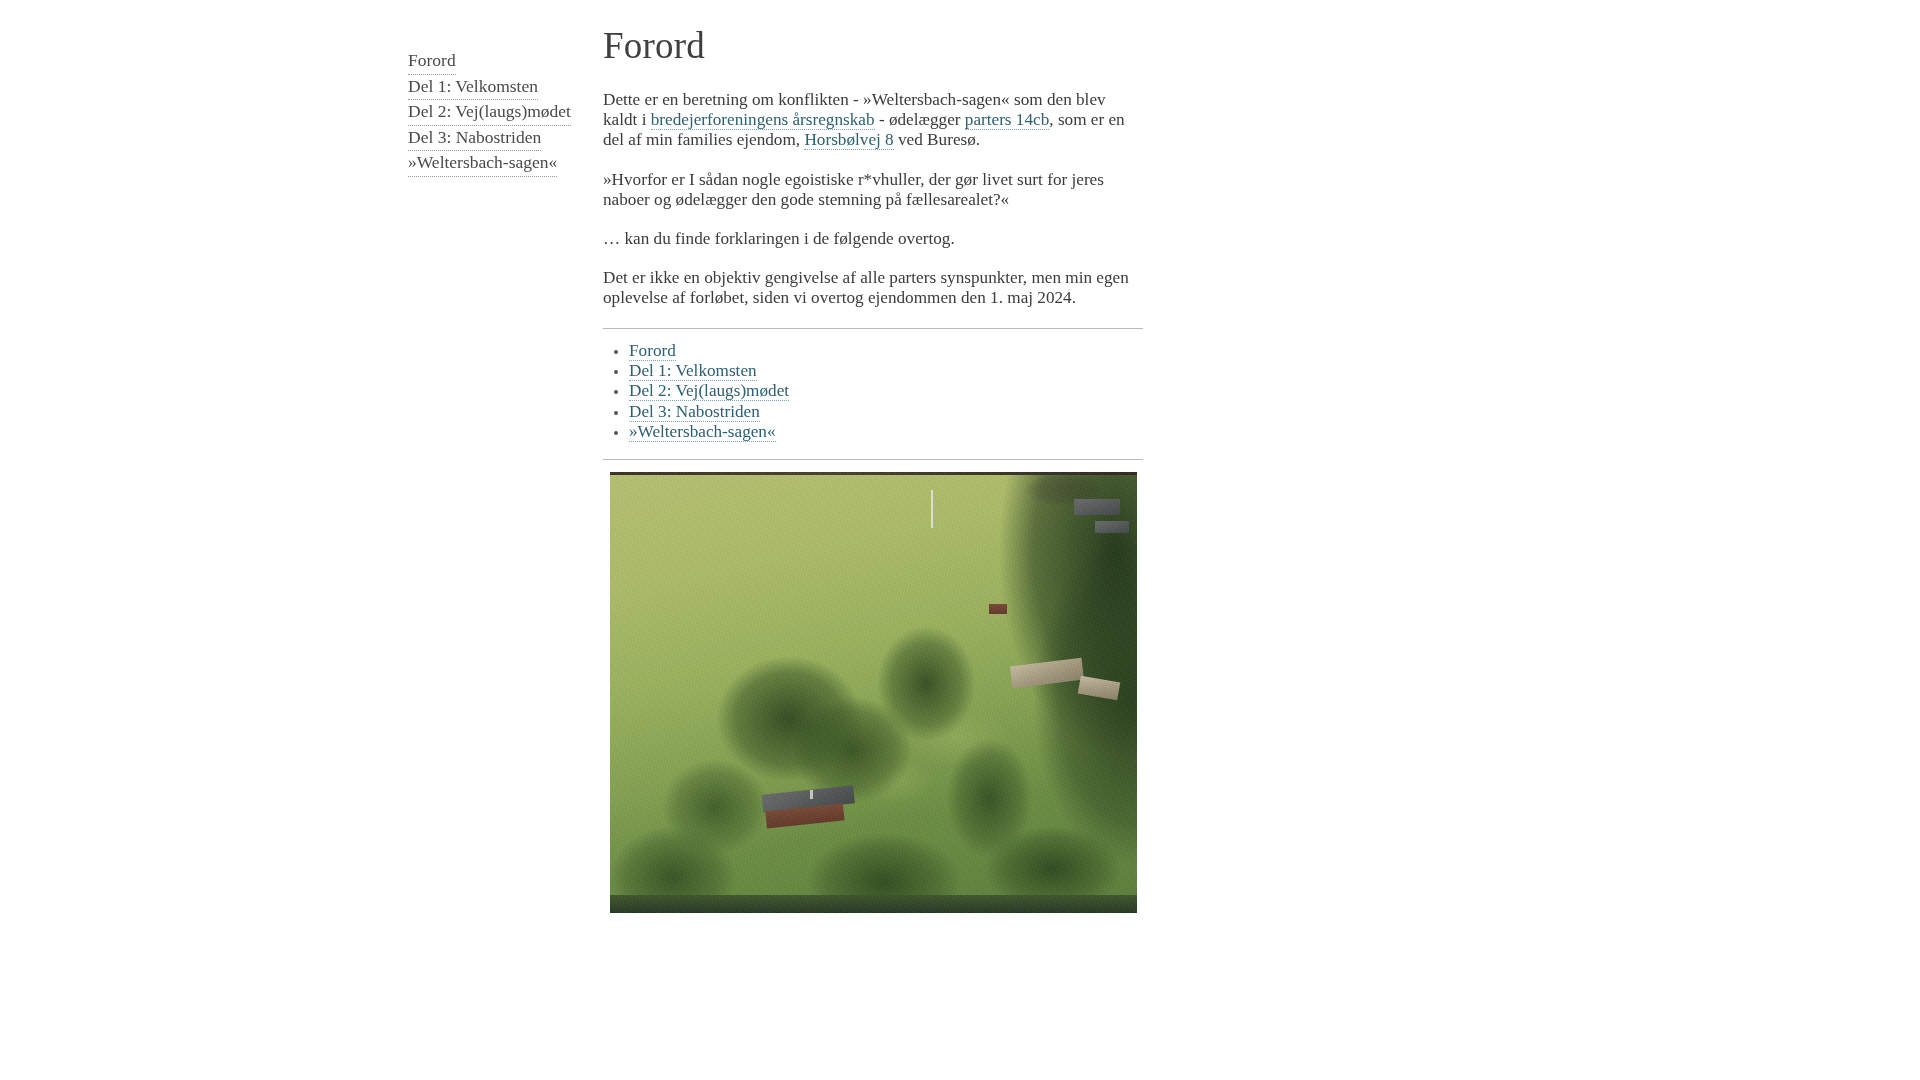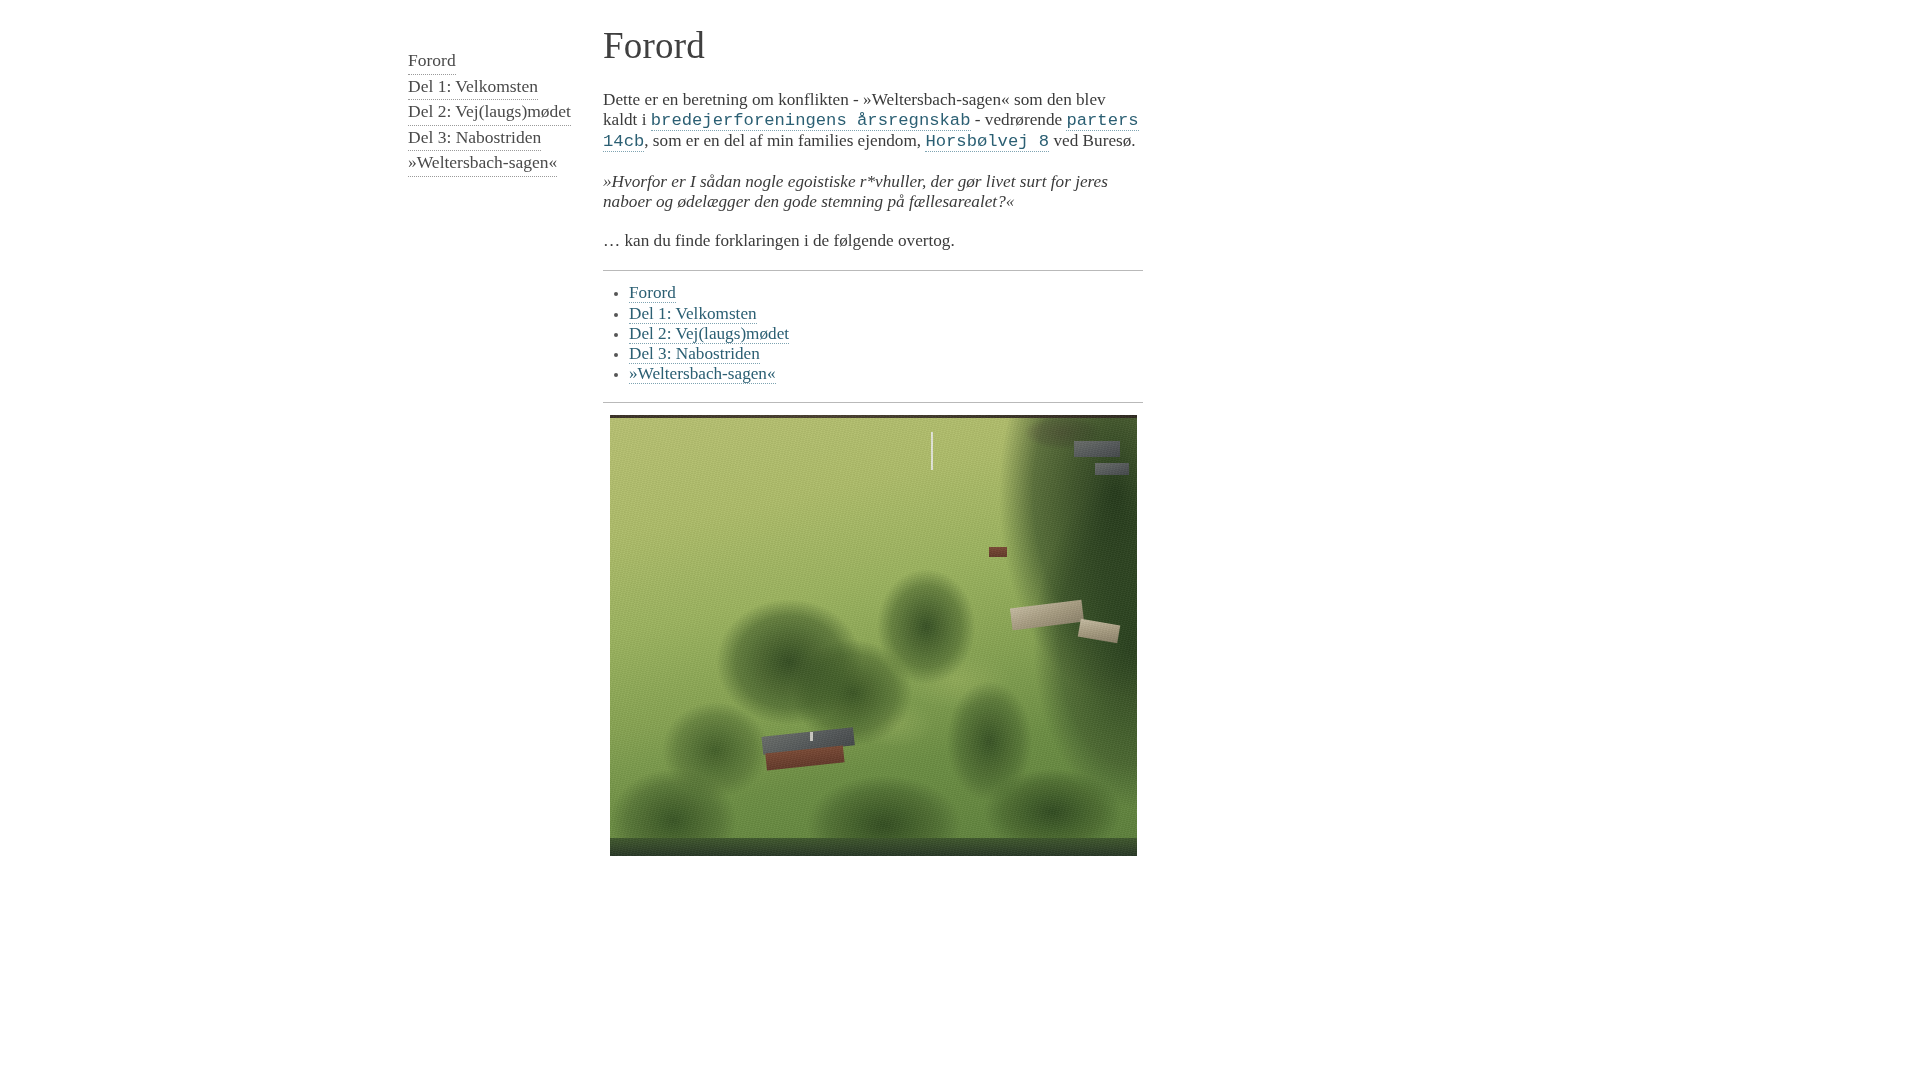--- a/index.html
+++ b/index.html
@@ -64,28 +64,26 @@
     letter-spacing: 0.2px;
   }
 
   p.body-text {
     font-size: 17.2px;
     line-height: 20.2px;
     color: #3b3b3b;
     margin: 0 0 19px 0;
   }
   p.body-text.quote {
-    font-style: italic;
   }
 
   a.inline-link {
     color: #2b5f73;
     text-decoration: none;
     border-bottom: 1px dotted #7fa4b2;
-    font-family: Liberation Mono, monospace;
   }
 
   hr.rule {
     border: none;
     border-top: 1px solid #b9b9b9;
     margin: 17px 0 12px 0;
     width: 540px;
   }
 
   ul.toc {
@@ -212,27 +210,28 @@
     </div>
     <div class="sidenav-row">
       <a class="sidenav-item" href="#">»Weltersbach-sagen«</a>
     </div>
   </nav>
 
   <main class="main">
 
     <h1 class="page-title">Forord</h1>
 
-    <p class="body-text"><span>Dette er en beretning om konflikten - »Weltersbach-sagen« som den blev kaldt i </span><a class="inline-link" href="#">bredejerforeningens årsregnskab</a><span> - vedrørende </span><a class="inline-link" href="#">parters 14cb</a><span>, som er en del af min families ejendom, </span><a class="inline-link" href="#">Horsbølvej 8</a><span> ved Buresø.</span></p>
+    <p class="body-text"><span>Dette er en beretning om konflikten - »Weltersbach-sagen« som den blev kaldt i </span><a class="inline-link" href="#">bredejerforeningens årsregnskab</a><span> - ødelægger </span><a class="inline-link" href="#">parters 14cb</a><span>, som er en del af min families ejendom, </span><a class="inline-link" href="#">Horsbølvej 8</a><span> ved Buresø.</span></p>
 
 
     <p class="body-text quote">»Hvorfor er I sådan nogle egoistiske r*vhuller, der gør livet surt for jeres naboer og ødelægger den gode stemning på fællesarealet?«</p>
 
     <p class="body-text">… kan du finde forklaringen i de følgende overtog.</p>
 
+    <p class="body-text">Det er ikke en objektiv gengivelse af alle parters synspunkter, men min egen oplevelse af forløbet, siden vi overtog ejendommen den 1. maj 2024.</p>
 
     <hr class="rule">
 
     <ul class="toc">
       <li><a class="toc-link" href="#">Forord</a></li>
       <li><a class="toc-link" href="#">Del 1: Velkomsten</a></li>
       <li><a class="toc-link" href="#">Del 2: Vej(laugs)mødet</a></li>
       <li><a class="toc-link" href="#">Del 3: Nabostriden</a></li>
       <li><a class="toc-link" href="#">»Weltersbach-sagen«</a></li>
     </ul>

